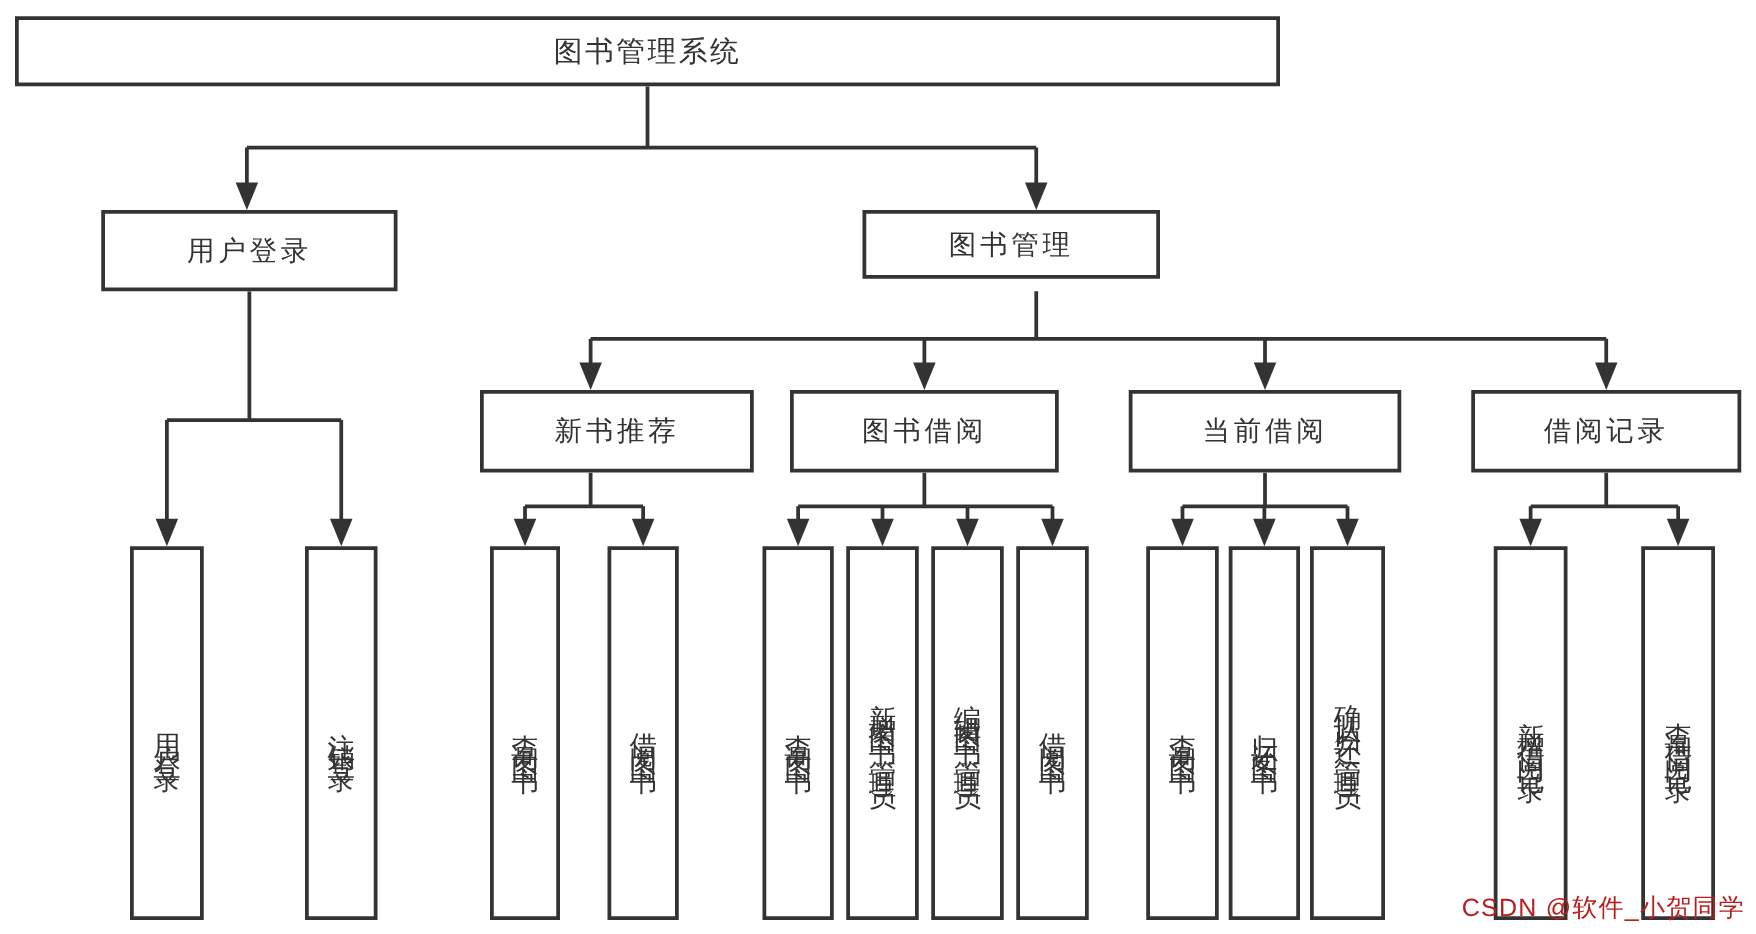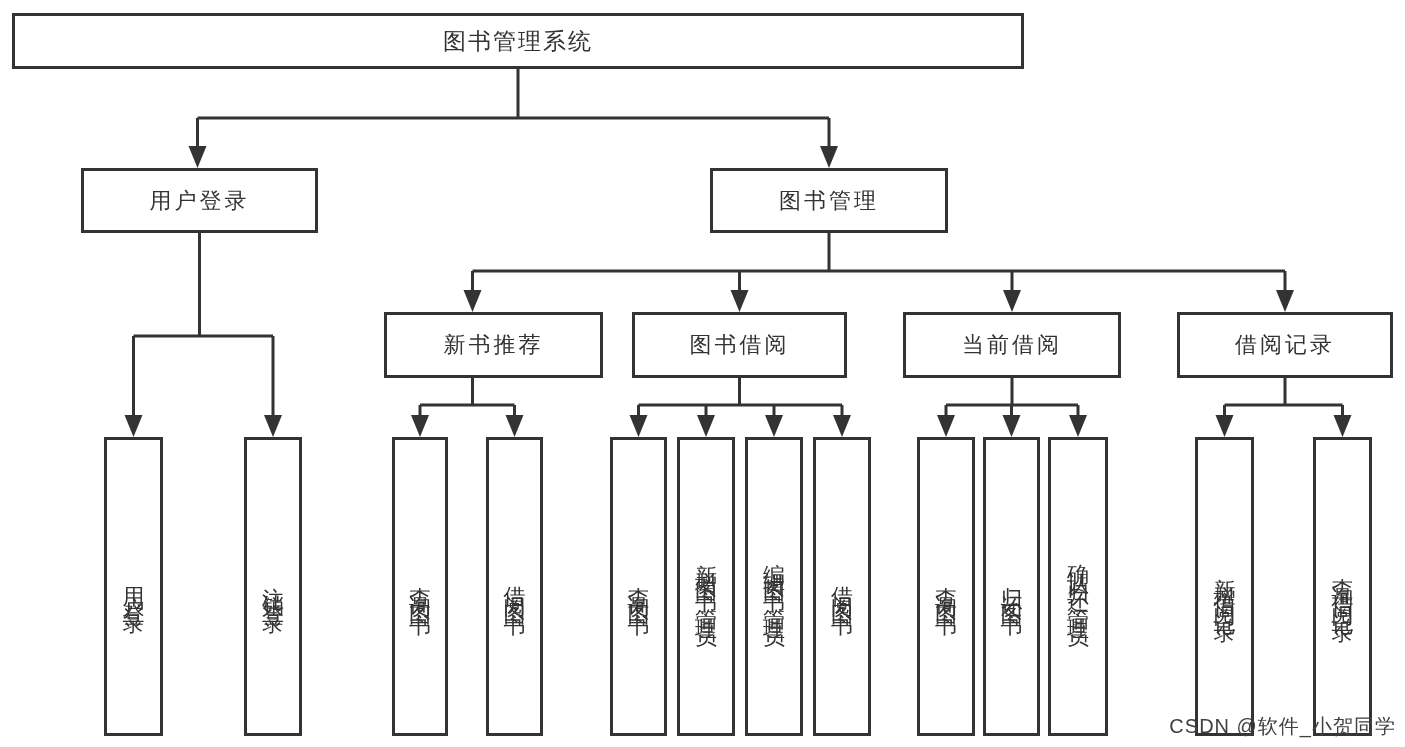--- a/index.html
+++ b/index.html
@@ -52,21 +52,21 @@
     color: #333333;
     white-space: nowrap;
   }
 
   .watermark {
     position: absolute;
     right: 9px;
     bottom: 7px;
     font-size: 20px;
     letter-spacing: 1px;
-    color: #404040;
+    color: #b91c1c;
     z-index: 5;
     margin-top: 20px;
   }
 </style>
 </head>
 <body>
 
 <div class="stage">
 
   <svg class="wires" width="1405" height="747" viewBox="0 0 1405 747">
@@ -102,21 +102,21 @@
     </g>
   </svg>
 
   <div class="hnode root" style="left:12px; top:13px; width:1012px; height:56px;">
     <span>图书管理系统</span>
   </div>
 
   <div class="hnode" style="left:81px; top:168px; width:237px; height:65px;">
     <span>用户登录</span>
   </div>
-  <div class="hnode" style="left:710px; top:168px; width:238px; height:65px;">
+  <div class="hnode" style="left:690px; top:168px; width:238px; height:55px;">
     <span>图书管理</span>
   </div>
 
   <div class="hnode" style="left:384px; top:312px; width:219px; height:66px;">
     <span>新书推荐</span>
   </div>
   <div class="hnode" style="left:632px; top:312px; width:215px; height:66px;">
     <span>图书借阅</span>
   </div>
   <div class="hnode" style="left:903px; top:312px; width:218px; height:66px;font-family:Liberation Serif, serif;">

